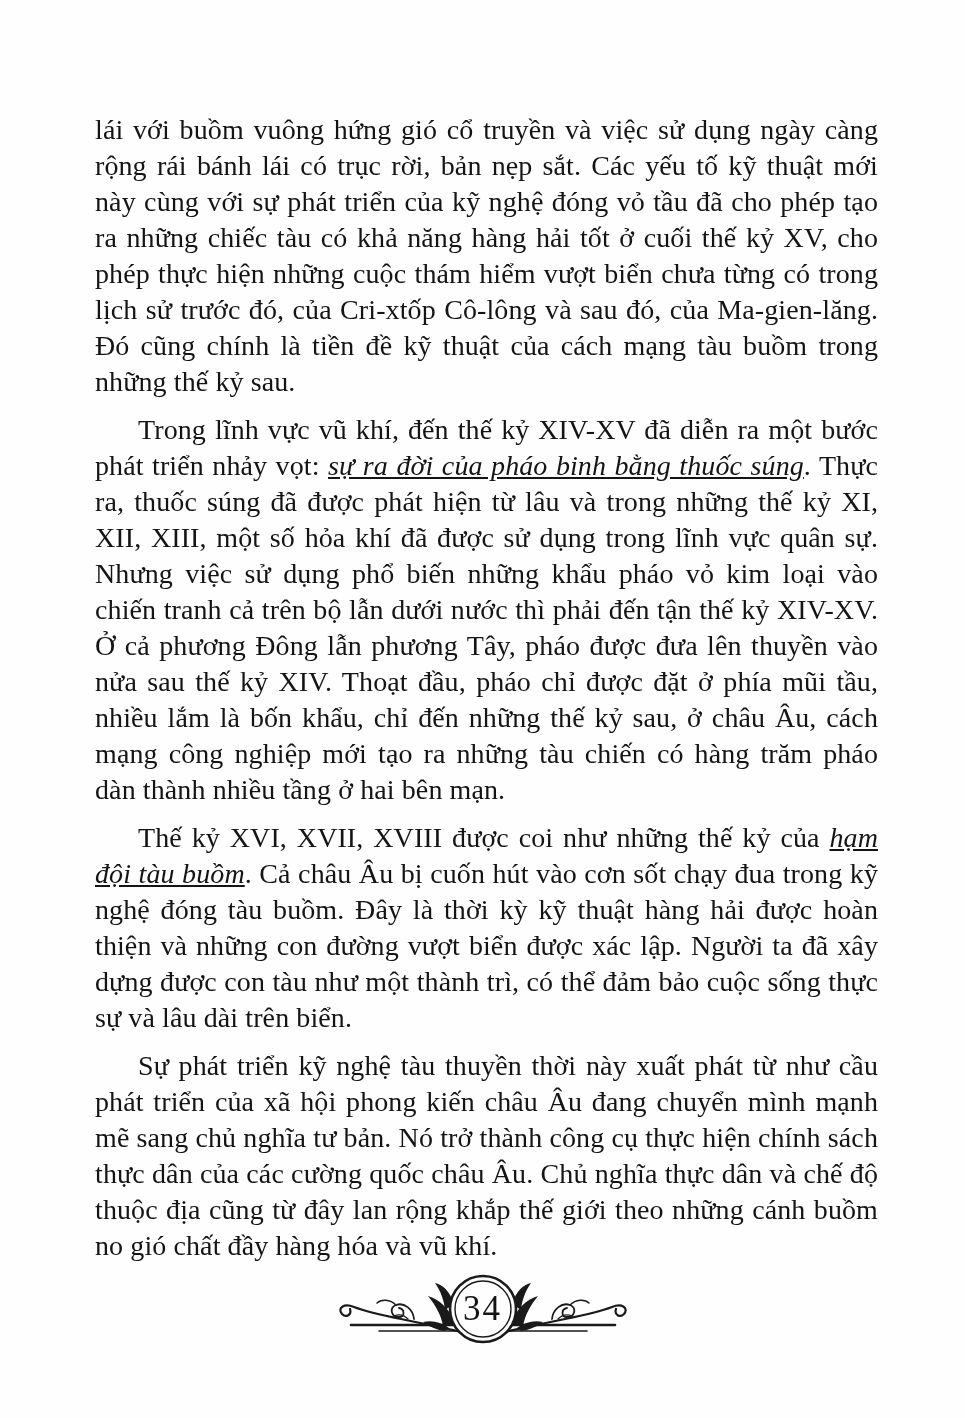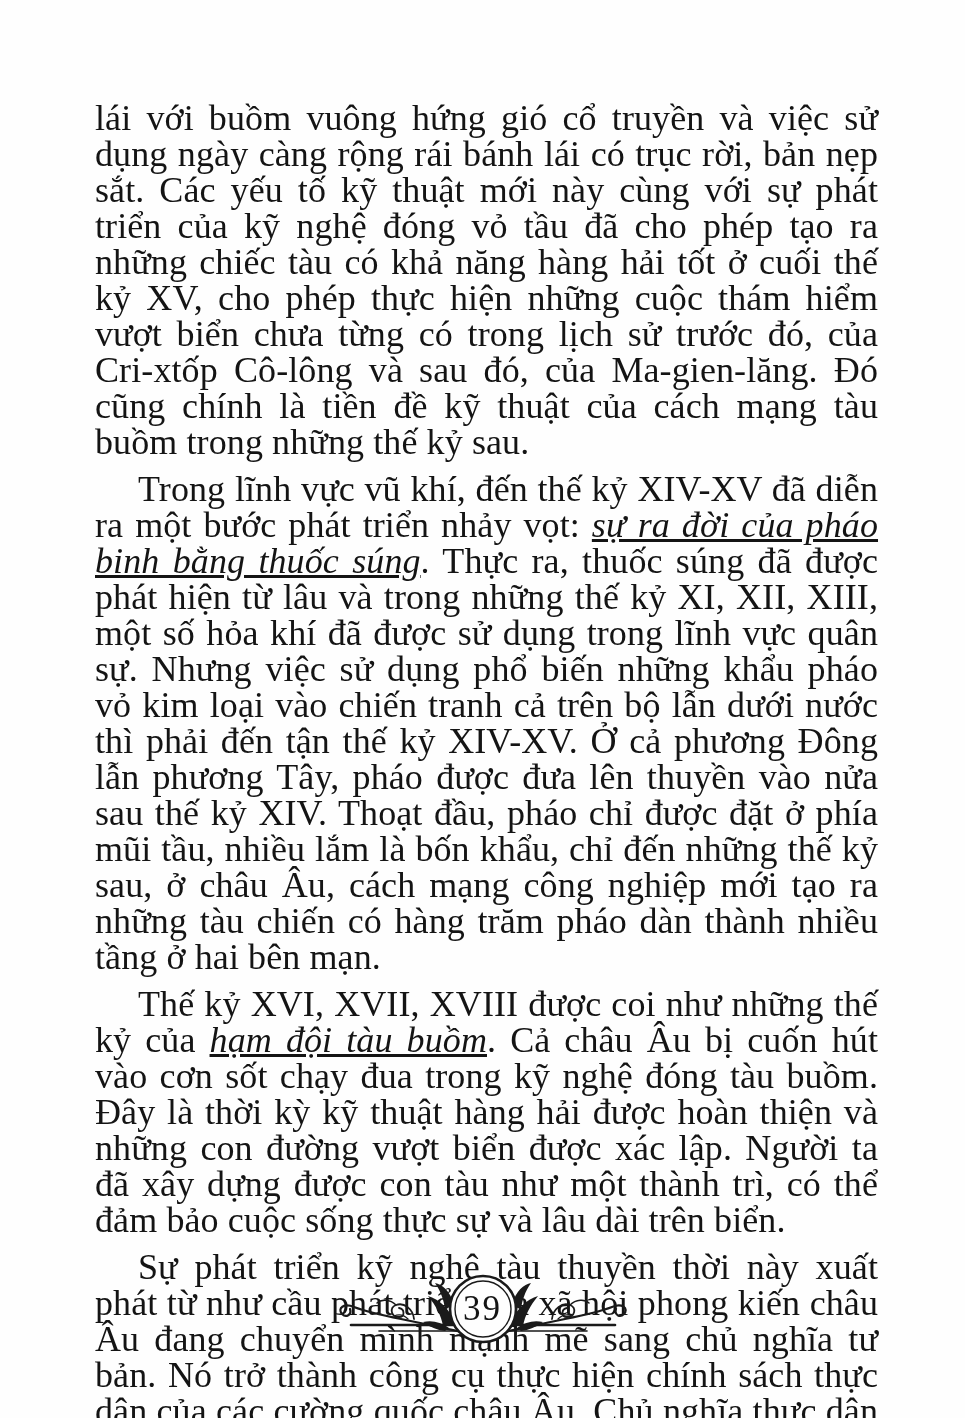--- a/index.html
+++ b/index.html
@@ -18,22 +18,22 @@
     color: #141414;
     overflow: hidden;
   }
   .text-block {
     position: absolute;
     top: 100px;
     left: 95px;
     width: 783px;
   }
   .text-block p {
-    margin: 0 0 11px 0;
-    font-size: 36px;
+    margin: 12px 0 11px 0;
+    font-size: 28px;
     line-height: 36px;
     text-align: justify;
     letter-spacing: 0.1px;
   }
   .text-block p.indent {
     text-indent: 43px;
   }
   .text-block em {
     font-style: italic;
     text-decoration: underline;
@@ -102,17 +102,17 @@
           </g>
         </defs>
 
         <use href="#orn-side"></use>
 
         <use href="#orn-side" transform="matrix(-1,0,0,1,304,0)"></use>
 
         <circle cx="152" cy="37" r="33" fill="#fefefe" stroke="#1a1a1a" stroke-width="2.6"></circle>
         <circle cx="152" cy="37" r="28" fill="none" stroke="#1a1a1a" stroke-width="1.4"></circle>
       </svg>
-      <div class="page-number">39</div>
+      <div class="page-number">34</div>
     </div>
   </div>
 
 </div>
 
 </body></html>

